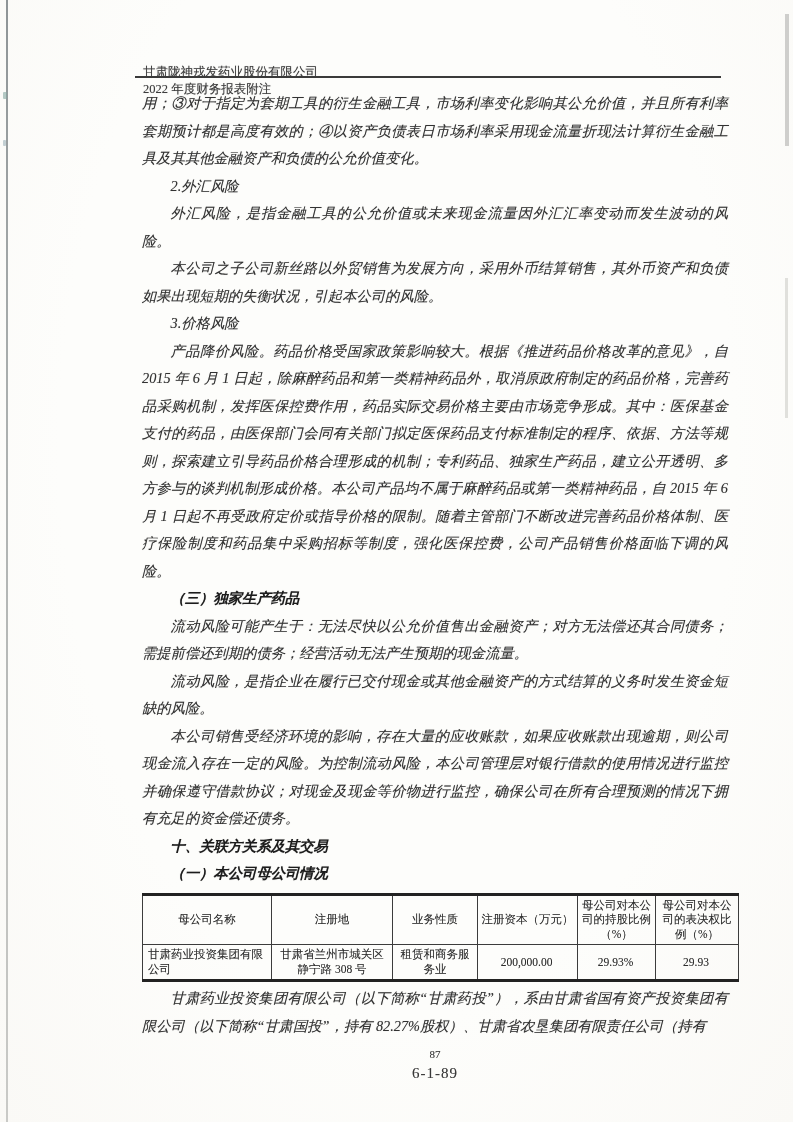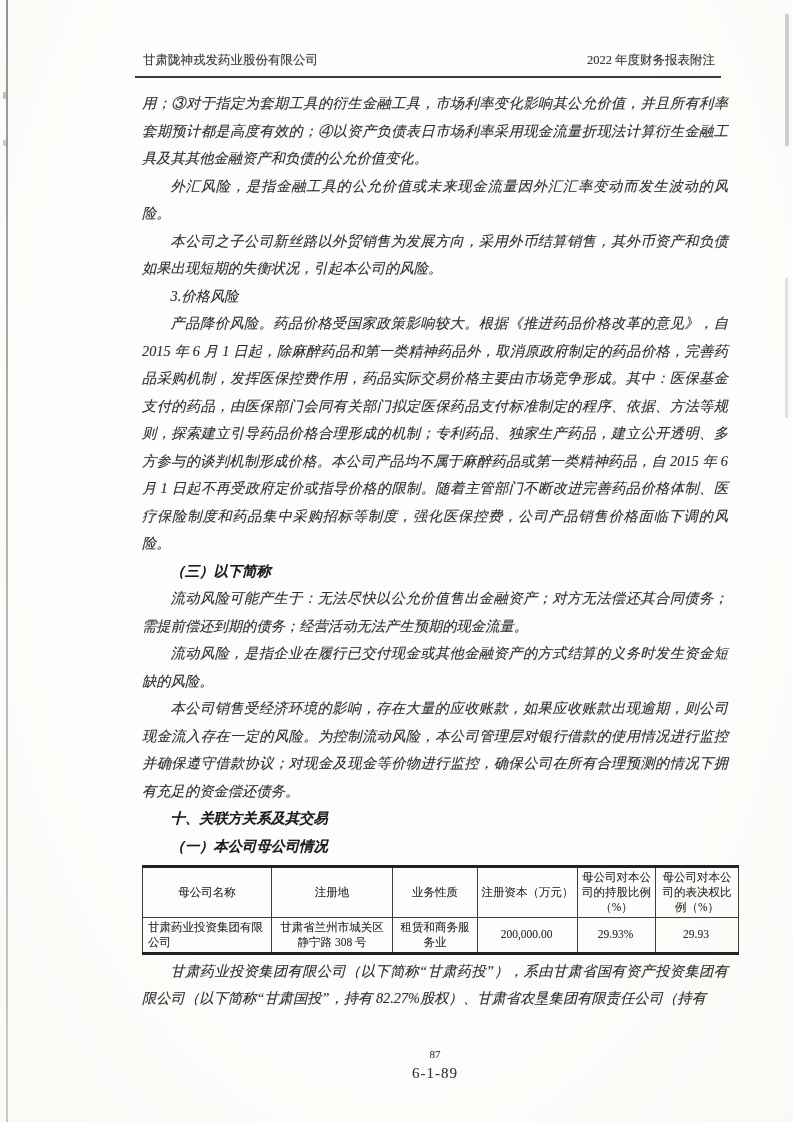--- a/index.html
+++ b/index.html
@@ -20,24 +20,25 @@
     background: linear-gradient(#6a7276 0%, #8e9494 35%, #a8aaa8 70%, #b9bab7 100%);
     opacity: .75;
   }
   .scan-speck-1 { position: absolute; left: 3px; top: 92px;  width: 4px; height: 7px; background: #86a8a2; opacity: .6; border-radius: 1px; }
   .scan-speck-2 { position: absolute; left: 3px; top: 140px; width: 3px; height: 6px; background: #8aa3ad; opacity: .5; border-radius: 1px; }
   .scan-smudge-right-top { position: absolute; right: 4px; top: 14px;  width: 4px; height: 132px; background: #c3c3c0; opacity: .8; }
   .scan-smudge-right-mid { position: absolute; right: 5px; top: 278px; width: 3px; height: 140px; background: #d8d8d4; opacity: .8; }
 
   
   .header {
-    position: absolute; left: 143px; top: 52px; width: 572px;
+    position: absolute; left: 143px; top: 64px; width: 572px;
     display: flex; justify-content: space-between; align-items: baseline;
     font-size: 12.5px; color: #3d3d3d;
     text-shadow: 0 0 0.7px rgba(70,70,70,.5);
+    flex-direction: column;
   }
   .header-rule {
     position: absolute; left: 135px; top: 76px; width: 586px; height: 2px;
     background: #3a3a3a;
   }
 
   
   .content {
     position: absolute; left: 142px; top: 90px; width: 586px;
     font-size: 14.3px; line-height: 27.5px;
@@ -95,25 +96,26 @@
   <div class="scan-smudge-right-mid"></div>
 
   <div class="header">
     <span>甘肃陇神戎发药业股份有限公司</span>
     <span>2022 年度财务报表附注</span>
   </div>
   <div class="header-rule"></div>
 
   <div class="content">
     <p class="para noindent">用；③对于指定为套期工具的衍生金融工具，市场利率变化影响其公允价值，并且所有利率套期预计都是高度有效的；④以资产负债表日市场利率采用现金流量折现法计算衍生金融工具及其其他金融资产和负债的公允价值变化。</p>
+    <p class="para">2.外汇风险</p>
     <p class="para">外汇风险，是指金融工具的公允价值或未来现金流量因外汇汇率变动而发生波动的风险。</p>
     <p class="para">本公司之子公司新丝路以外贸销售为发展方向，采用外币结算销售，其外币资产和负债如果出现短期的失衡状况，引起本公司的风险。</p>
     <p class="para">3.价格风险</p>
     <p class="para">产品降价风险。药品价格受国家政策影响较大。根据《推进药品价格改革的意见》，自 2015 年 6 月 1 日起，除麻醉药品和第一类精神药品外，取消原政府制定的药品价格，完善药品采购机制，发挥医保控费作用，药品实际交易价格主要由市场竞争形成。其中：医保基金支付的药品，由医保部门会同有关部门拟定医保药品支付标准制定的程序、依据、方法等规则，探索建立引导药品价格合理形成的机制；专利药品、独家生产药品，建立公开透明、多方参与的谈判机制形成价格。本公司产品均不属于麻醉药品或第一类精神药品，自 2015 年 6 月 1 日起不再受政府定价或指导价格的限制。随着主管部门不断改进完善药品价格体制、医疗保险制度和药品集中采购招标等制度，强化医保控费，公司产品销售价格面临下调的风险。</p>
-    <p class="para bold">（三）以下简称</p>
+    <p class="para bold">（三）独家生产药品</p>
     <p class="para">流动风险可能产生于：无法尽快以公允价值售出金融资产；对方无法偿还其合同债务；需提前偿还到期的债务；经营活动无法产生预期的现金流量。</p>
     <p class="para">流动风险，是指企业在履行已交付现金或其他金融资产的方式结算的义务时发生资金短缺的风险。</p>
     <p class="para">本公司销售受经济环境的影响，存在大量的应收账款，如果应收账款出现逾期，则公司现金流入存在一定的风险。为控制流动风险，本公司管理层对银行借款的使用情况进行监控并确保遵守借款协议；对现金及现金等价物进行监控，确保公司在所有合理预测的情况下拥有充足的资金偿还债务。</p>
     <p class="para bold">十、关联方关系及其交易</p>
     <p class="para bold">（一）本公司母公司情况</p>
 
     <table class="ptable">
       <colgroup>
         <col style="width:129px">
         <col style="width:121px">

